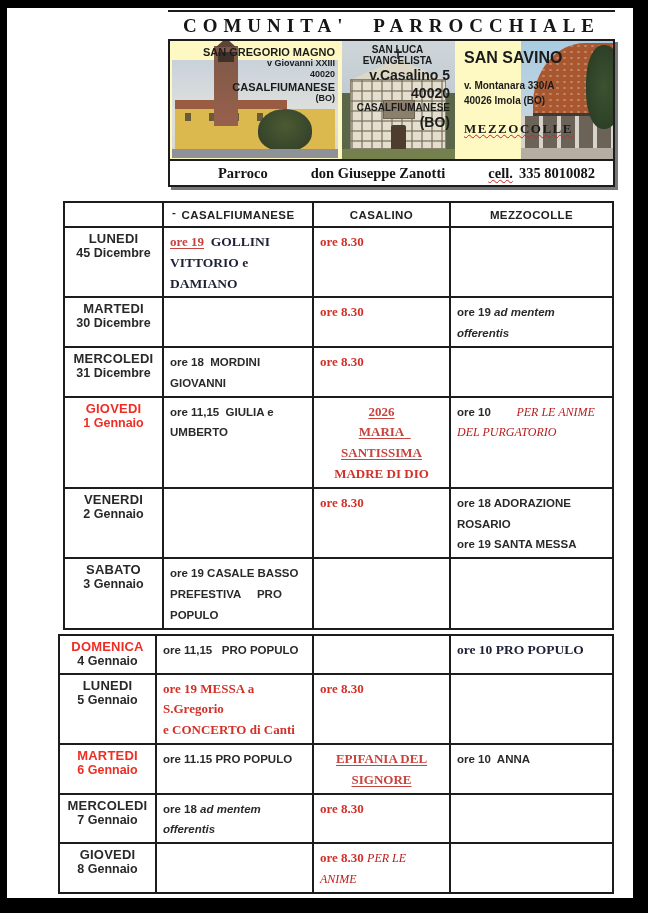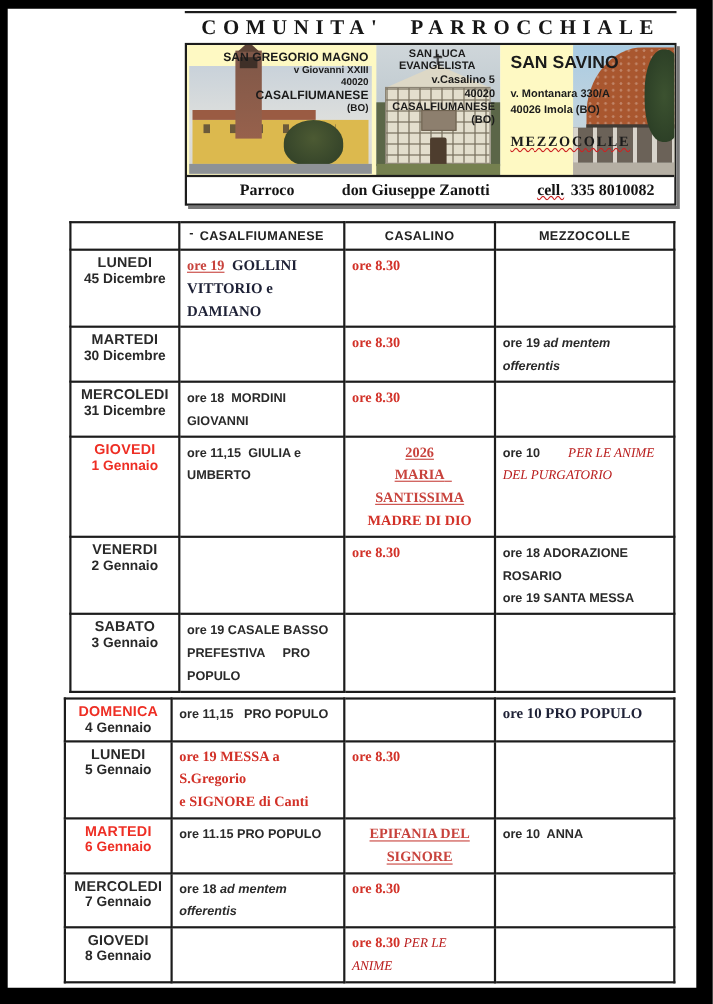--- a/index.html
+++ b/index.html
@@ -17,21 +17,21 @@
   .p1{left:0;width:172px;}
   .p2{left:172px;width:113px;}
   .p3{left:285px;width:158px;}
   .ptxt{position:relative;z-index:3;font-weight:bold;color:#1b1b1b;}
   .pt1{position:absolute;top:5px;right:7px;text-align:right;}
   .pt1 .nm{font-size:11px;}
   .pt1 .a{font-size:9px;line-height:1.25;}
   .pt1 .big{font-size:11px;}
   .pt2{position:absolute;top:3px;left:3px;right:5px;text-align:right;}
   .pt2 .nm{font-size:10px;text-align:center;}
-  .pt2 .a{font-size:10px;line-height:1.3;}
+  .pt2 .a{font-size:14px;line-height:1.3;}
   .pt2 .big{font-size:10px;}
   .pt3{position:absolute;top:8px;left:9px;text-align:left;}
   .pt3 .nm{font-size:16px;margin-bottom:11px;}
   .pt3 .a{font-size:10px;font-weight:600;line-height:1.5;}
   .pt3 .mz{margin-top:13px;font-family:"Liberation Serif",serif;font-size:13px;letter-spacing:1.5px;
     text-decoration:underline wavy #cc2222 1px;}
   
   .ph1{position:absolute;left:2px;bottom:3px;width:166px;height:98px;
     background:linear-gradient(#c9d2da,#dfe0dd 55%,#d8d6d0);}
   .ph1 .tower{position:absolute;left:42px;bottom:32px;width:24px;height:80px;
@@ -238,21 +238,21 @@
         </colgroup>
         <tbody>
           <tr>
             <td class="daycell"><div class="day-name red">DOMENICA</div><div class="day-date">4 Gennaio</div></td>
             <td class="cell"><div class="ln"><span class="seg-sn">ore 11,15   PRO POPULO</span></div></td>
             <td class="cell"></td>
             <td class="cell"><div class="ln"><span class="seg-sf">ore 10 PRO POPULO</span></div></td>
           </tr>
           <tr>
             <td class="daycell"><div class="day-name">LUNEDI</div><div class="day-date">5 Gennaio</div></td>
-            <td class="cell"><div class="ln"><span class="seg-rs">ore 19 MESSA a S.Gregorio</span></div><div class="ln"><span class="seg-rs">e SIGNORE di Canti</span></div></td>
+            <td class="cell"><div class="ln"><span class="seg-rs">ore 19 MESSA a S.Gregorio</span></div><div class="ln"><span class="seg-rs">e CONCERTO di Canti</span></div></td>
             <td class="cell"><div class="ln"><span class="seg-rs">ore 8.30</span></div></td>
             <td class="cell blue-b"></td>
           </tr>
           <tr>
             <td class="daycell"><div class="day-name red">MARTEDI</div><div class="day-date red">6 Gennaio</div></td>
             <td class="cell"><div class="ln"><span class="seg-sn">ore 11.15 PRO POPULO</span></div></td>
             <td class="cell center"><div class="ln"><span class="seg-ru">EPIFANIA DEL</span></div><div class="ln"><span class="seg-ru">SIGNORE</span></div></td>
             <td class="cell"><div class="ln"><span class="seg-sn">ore 10  ANNA</span></div></td>
           </tr>
           <tr>

